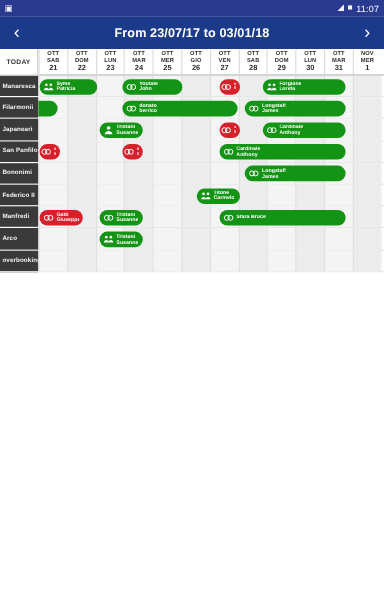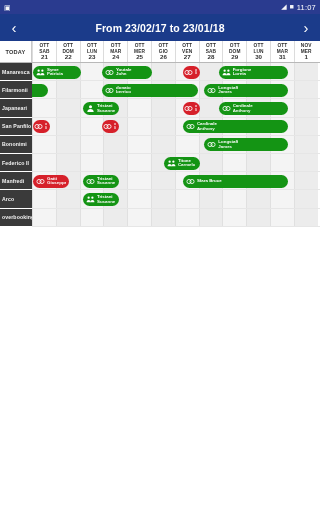--- a/index.html
+++ b/index.html
@@ -171,21 +171,21 @@
   </div>
   <div class="sb-right">
     <span class="sb-glyph">◢</span>
     <span class="sb-glyph">■</span>
     <span class="sb-clock">11:07</span>
   </div>
 </div>
 
 <div class="appbar">
   <div class="arrow">‹</div>
-  <div class="title">From 23/02/17 to 23/01/18</div>
+  <div class="title">From 23/07/17 to 03/01/18</div>
   <div class="arrow">›</div>
 </div>
 
 <div class="calwrap">
 
   <div class="header-row">
     <div class="today-cell">TODAY</div>
     <div class="daycols" id="day-headers">
         <div class="daycol-h">
           <span class="m">OTT</span>

